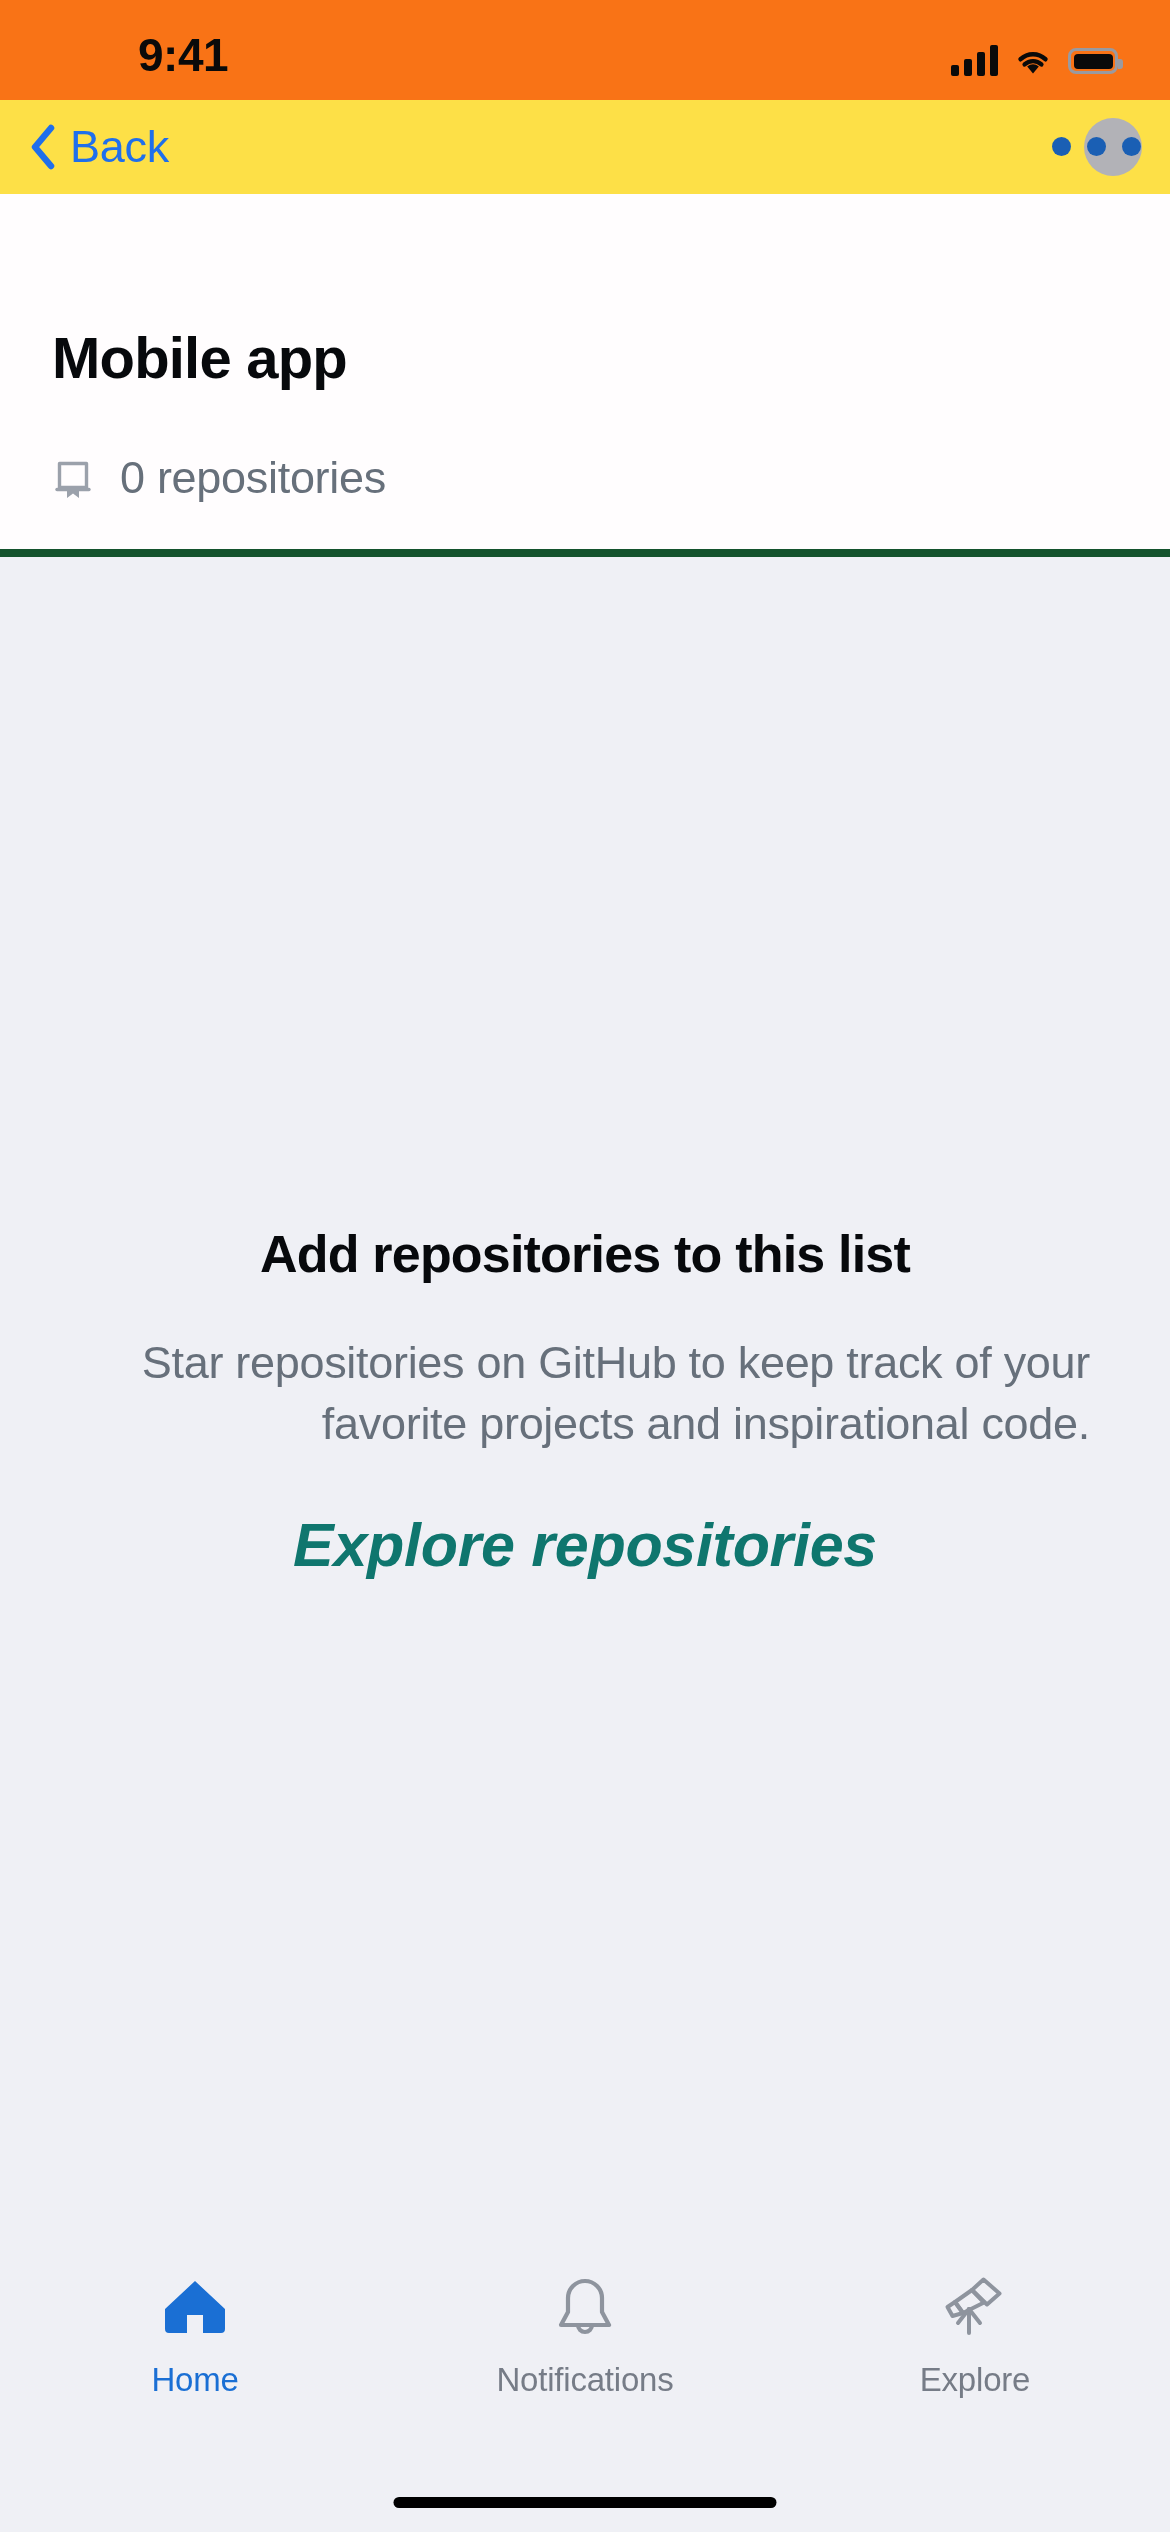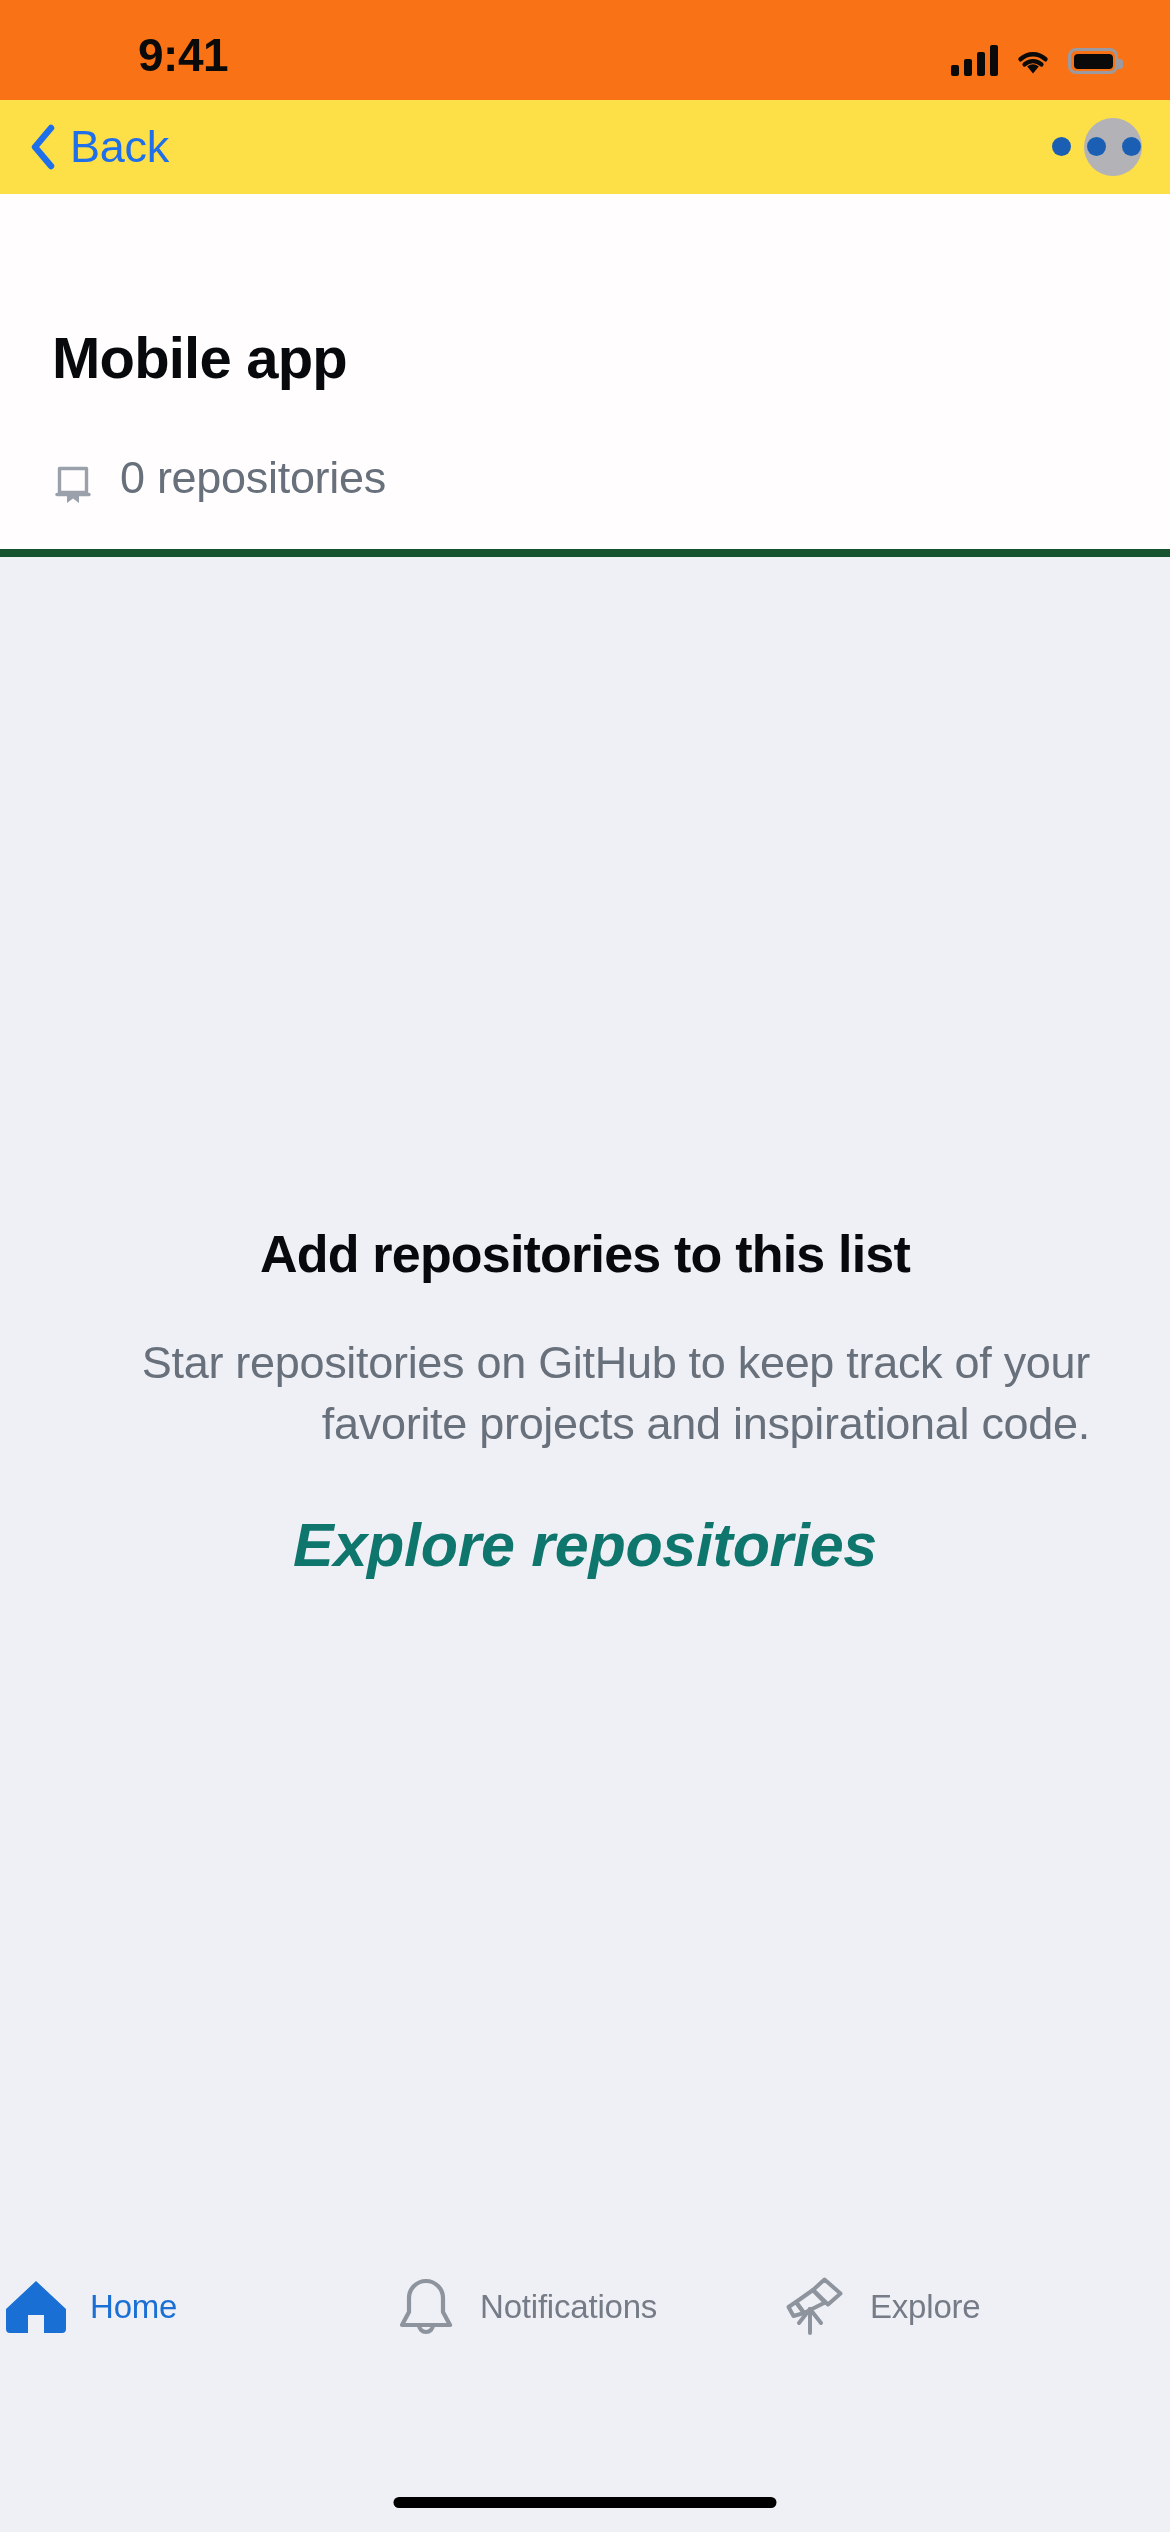--- a/index.html
+++ b/index.html
@@ -72,21 +72,21 @@
     position:absolute; top:194px; left:0; width:1170px; height:363px;
     background:#fffdfe; border-bottom:8px solid #14532d;
   }
   .page-title {
     position:absolute; left:52px; top:130px;
     font-size:58px; font-weight:700; color:#07090c;
     letter-spacing:-0.8px;
   }
   .repo-meta {
     position:absolute; left:52px; top:258px;
-    display:flex; align-items:flex-end; gap:26px;
+    display:flex; align-items:center; gap:26px;
   }
   .repo-icon { width:42px; height:42px; flex:0 0 auto; }
   .repo-count { font-size:45px; color:#67707b; letter-spacing:-0.3px; }
 
   
   .empty {
     position:absolute; left:0; top:557px; width:1170px; height:1690px;
     display:flex; flex-direction:column; align-items:center; justify-content:center;
     padding:0 60px;
   }
@@ -104,21 +104,21 @@
     text-align:center; letter-spacing:-0.3px; cursor:pointer;font-style:italic;
   }
 
   
   .tabbar {
     position:absolute; left:0; bottom:0; width:1170px; height:285px;
     background:#eff0f5;
     display:flex; align-items:flex-start; padding-top:24px;
   }
   .tab {
-    flex:1 1 0; display:flex; 
+    flex:1 1 0; display:flex; flex-direction:column;
     align-items:center; gap:18px; cursor:pointer;
   }
   .tab-ico { width:72px; height:72px; display:flex; align-items:center; justify-content:center; }
   .tab-label { font-size:33px; color:#767c87; letter-spacing:-0.2px; }
   .tab.active .tab-label { color:#1a6fd4; }
 
   .home-indicator {
     position:absolute; left:50%; transform:translateX(-50%);
     bottom:24px; width:383px; height:11px;
     background:#000; border-radius:6px;

